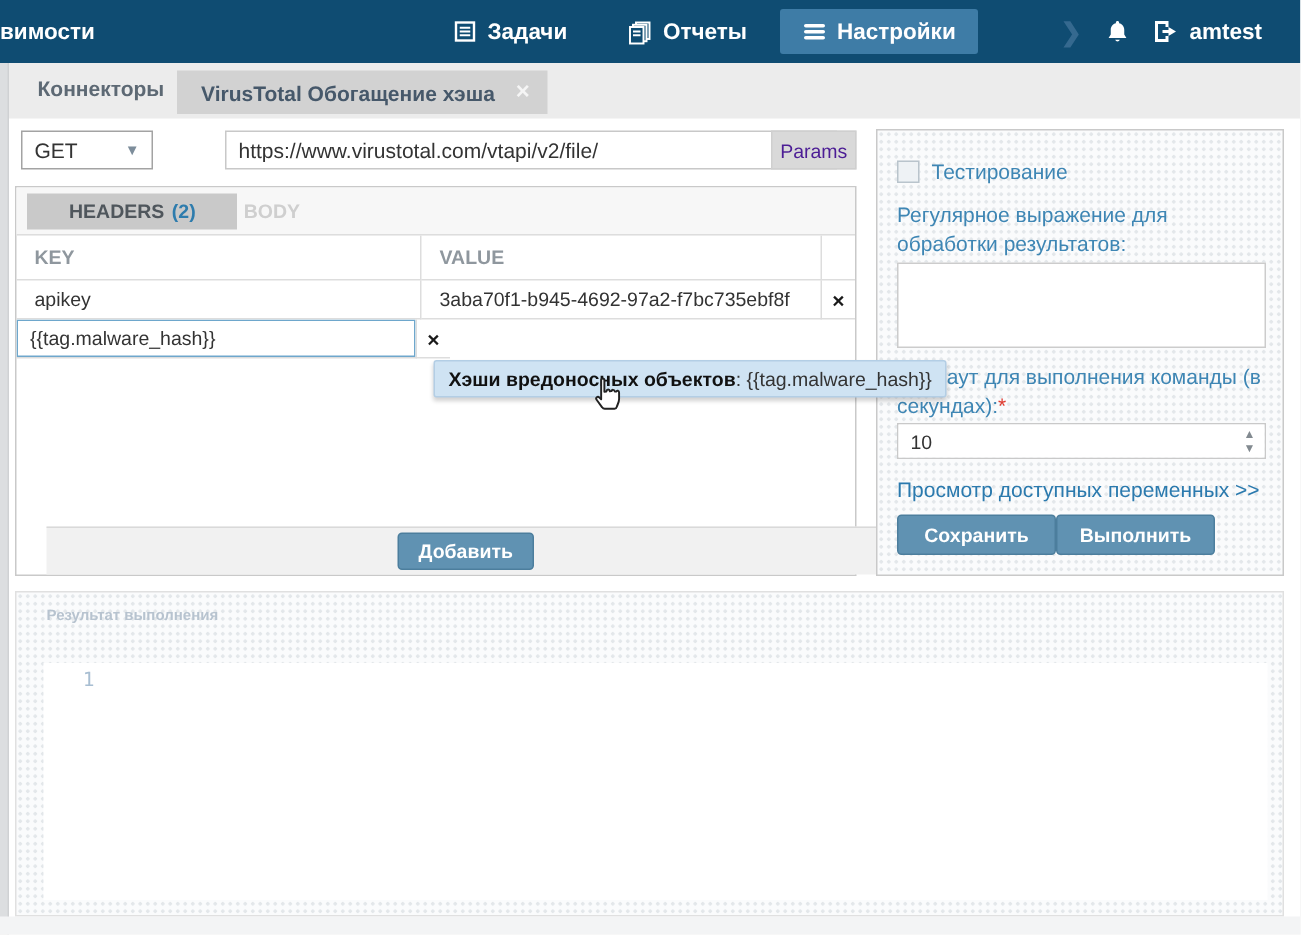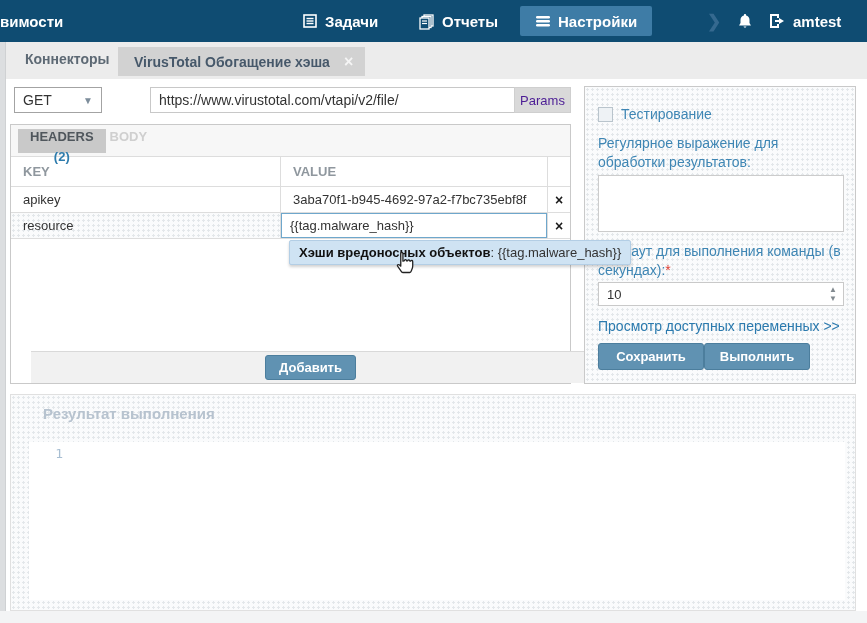--- a/index.html
+++ b/index.html
@@ -33,21 +33,21 @@
   .select .arrow { color:#7d8d9b; font-size:10px; }
   .urlinput { left:104px; top:87px; width:408px; height:26px; border:1px solid #c8c8c8; padding:0 8px;
               font-size:14px; color:#333; font-family:"Liberation Sans", sans-serif;margin-left:46px; }
   .params-btn { left:514px; top:87px; width:57px; height:26px; background:#d9d9d9; border:1px solid #cfcfcf;
                 font-size:13px; color:#4c1d95; cursor:pointer; font-family:"Liberation Sans", sans-serif; }
 
   
   .hpanel { left:10px; top:124px; width:561px; height:260px; border:1px solid #c9c9c9; background:#fff; }
   .hstrip { position:absolute; left:0; top:0; width:100%; height:32px; background:#f7f7f7;
             border-bottom:1px solid #ddd; display:flex; align-items:center; padding-left:7px; }
-  .htab { height:24px; display:flex; align-items:center; padding:0 12px; font-size:13px; font-weight:bold; cursor:pointer;flex-direction:column; }
+  .htab { height:24px; display:flex; align-items:center; padding:0 28px; font-size:13px; font-weight:bold; cursor:pointer; }
   .htab.on { background:#c9c9c9; color:#4f565c; gap:5px; }
   .htab.on .cnt { color:#2e7cad; }
   .htab.off { color:#cfcfcf; padding-left:4px; }
   .trow { position:absolute; left:0; width:100%; display:flex; }
   .tcell { border-right:1px solid #ddd; border-bottom:1px solid #ddd; display:flex; align-items:center;
            padding:0 12px; font-size:13px; color:#333; overflow:hidden; white-space:nowrap; }
   .tcell.last { border-right:none; justify-content:center; padding:0; }
   .thead { color:#8f979e; font-weight:bold; }
   .del { font-size:14px; font-weight:bold; color:#1a1a1a; cursor:pointer; line-height:1; }
   .dotted { background-color:#fafbfc;
@@ -83,21 +83,21 @@
   .numinput { width:100%; height:100%; border:none; outline:none; padding:0 8px; font-size:13px; color:#333;
               font-family:"Liberation Sans", sans-serif; }
   .spin { position:absolute; right:6px; top:2px; display:flex; flex-direction:column; line-height:9px;
           font-size:8px; color:#828a90; cursor:pointer; }
   .varlink { position:absolute; left:13px; top:231px; color:#2b7aae; font-size:14px; cursor:pointer; text-decoration:none; }
   .btnrow { position:absolute; left:13px; bottom:13px; width:212px; display:flex; justify-content:space-between; }
   .actbtn { width:118px; height:27px; }
 
   
   .rpanel { left:10px; top:394px; width:846px; height:217px; border:1px solid #e0e0e0; }
-  .rtitle { position:absolute; left:32px; top:10px; color:#b7c3cf; font-size:15px; font-weight:bold; }
+  .rtitle { position:absolute; left:20px; top:10px; color:#b7c3cf; font-size:10px; font-weight:bold; }
   .editor { position:absolute; left:18px; top:47px; width:816px; height:158px; background:#fff; display:flex; }
   .gutter { width:50px; text-align:right; padding:4px 16px 0 0; color:#a8bed2;
             font-family:"DejaVu Sans Mono", monospace; font-size:13px; }
   .codearea { flex:1; }
   .bottomstrip { left:0; top:611px; width:867px; height:12px; background:#f3f4f5; }
 </style>
 </head>
 <body>
 
 <div class="screen">
@@ -195,21 +195,20 @@
 
     <div class="trow" style="top:62px; height:26px;">
       <div class="tcell" style="width:270px;">apikey</div>
       <div class="tcell" style="width:267px;">3aba70f1-b945-4692-97a2-f7bc735ebf8f</div>
       <div class="tcell last" style="width:22px;">
         <span class="del">×</span>
       </div>
     </div>
 
     <div class="trow" style="top:88px; height:26px;">
-      <div class="tcell dotted" style="width:270px;">resource</div>
       <div class="tcell editcell" style="width:267px;">
         <input class="editinput" type="text" value="{{tag.malware_hash}}" style="">
       </div>
       <div class="tcell last" style="width:22px;">
         <span class="del">×</span>
       </div>
     </div>
 
     <div class="hfooter">
       <button class="btn add-btn">Добавить</button>

